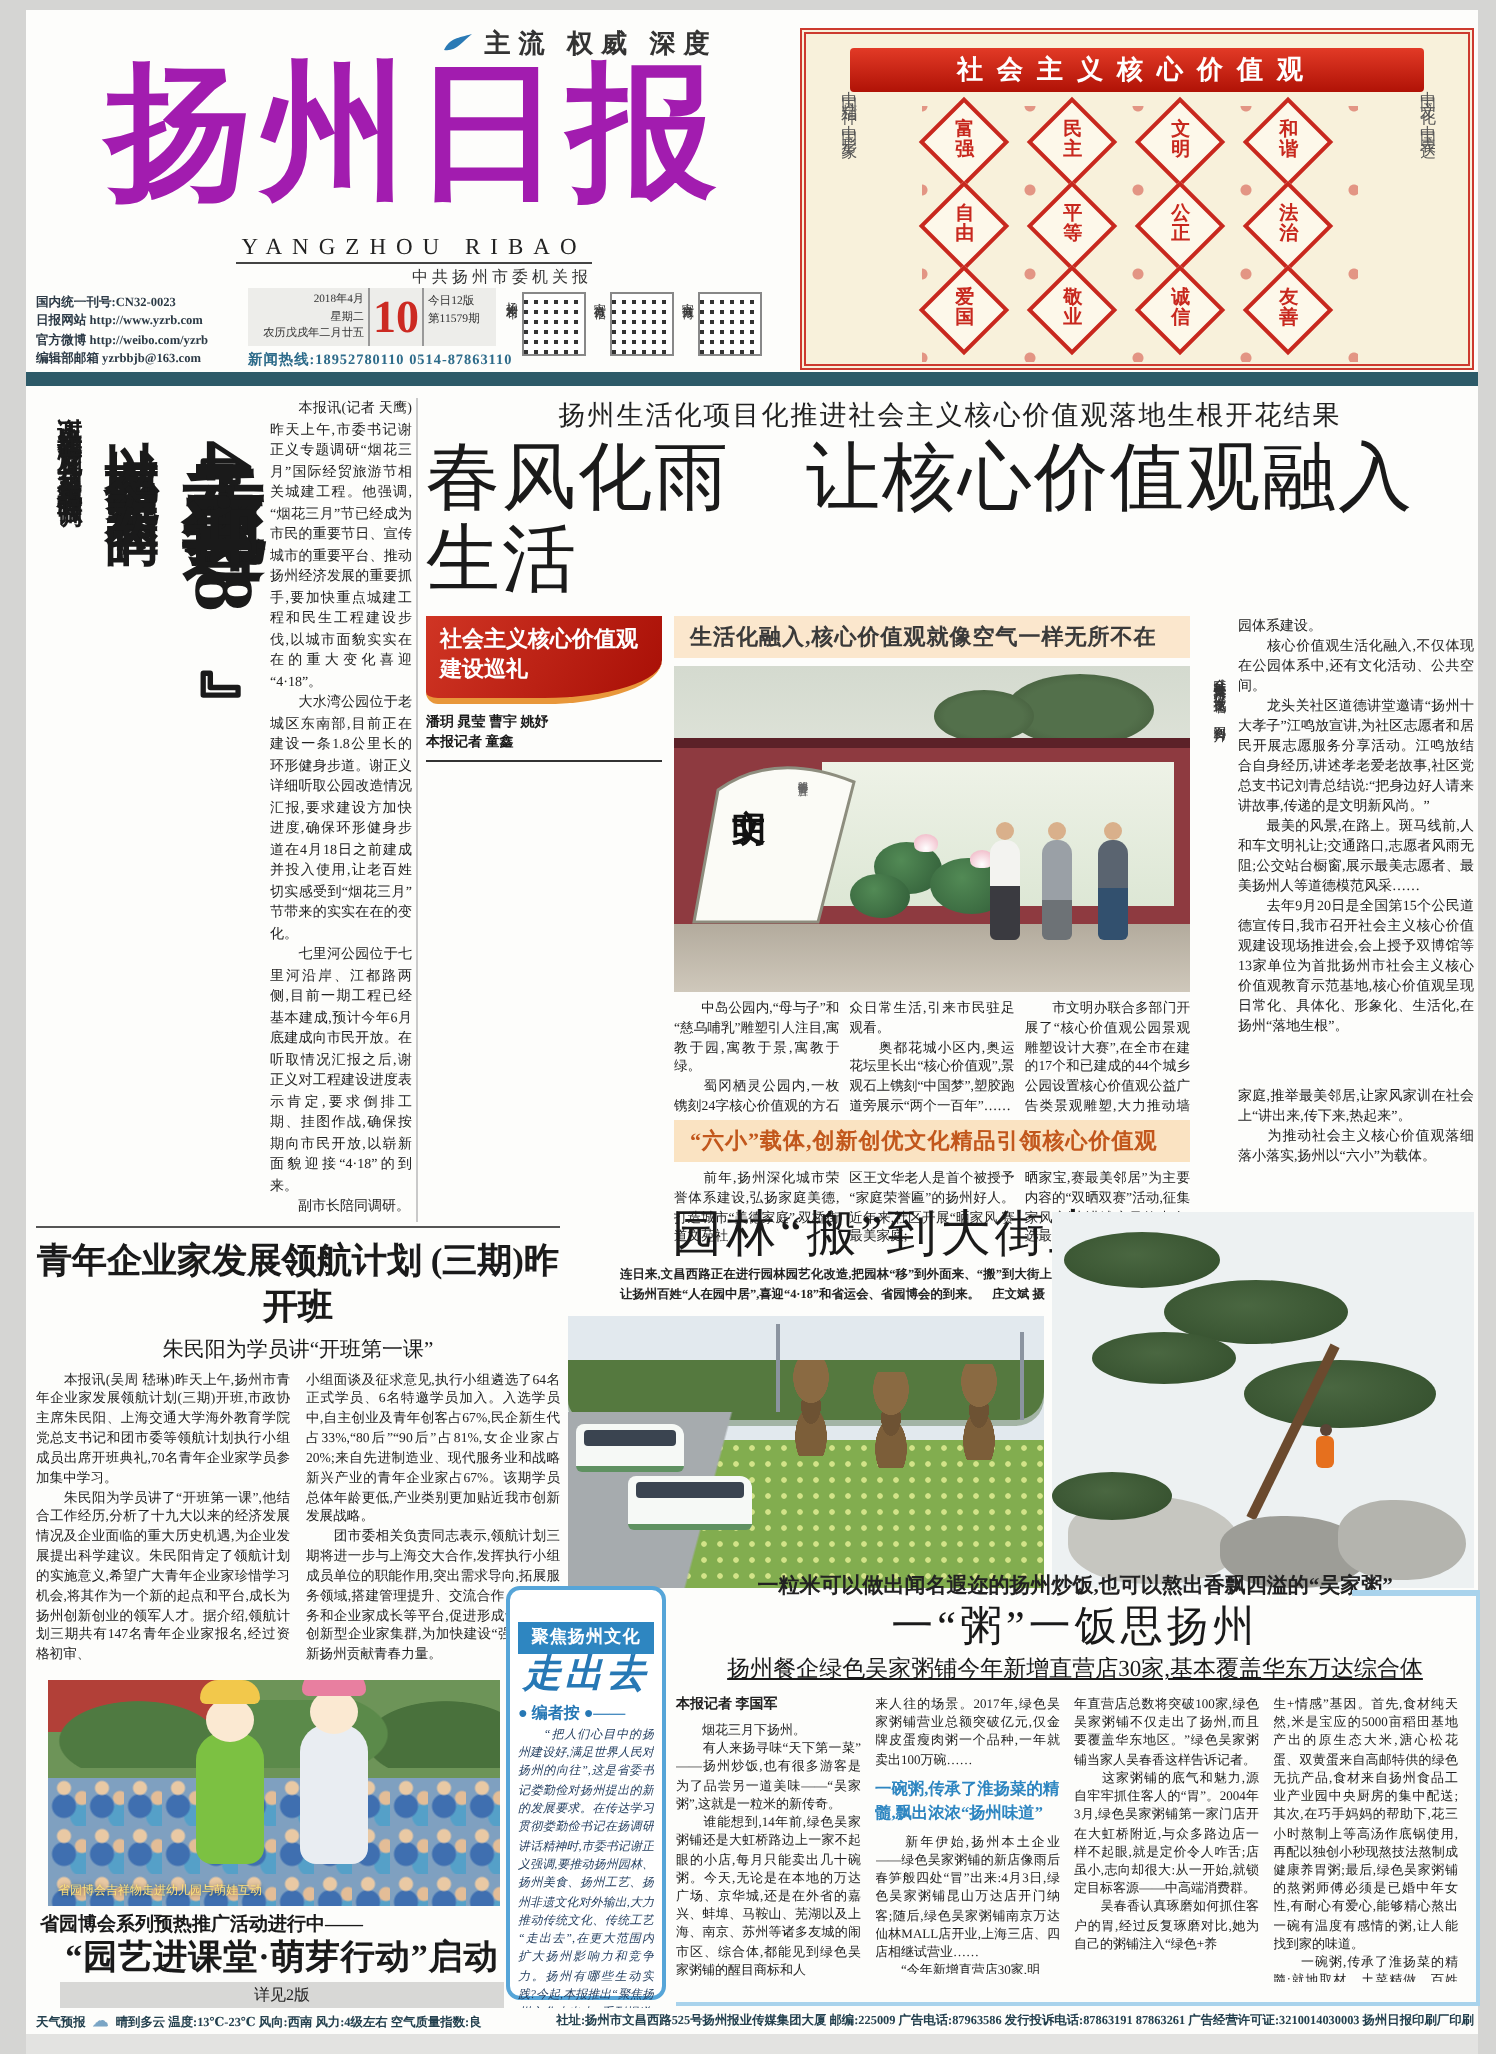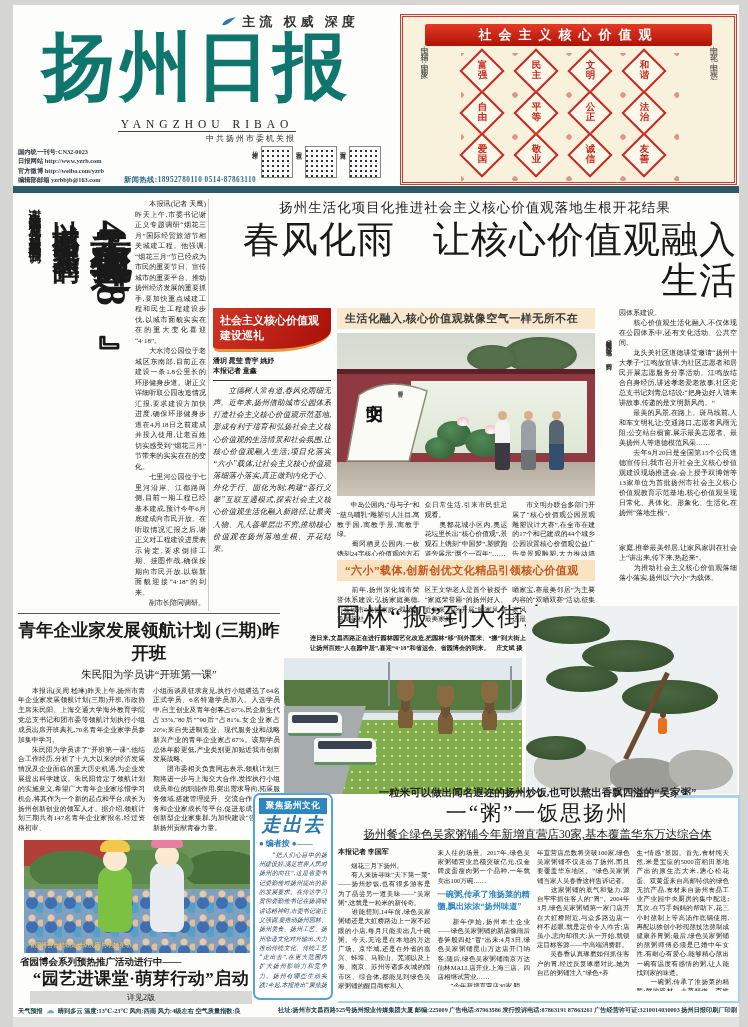--- a/index.html
+++ b/index.html
@@ -5,21 +5,21 @@
   html,body{margin:0;padding:0;background:#c9c9c9;}
   #page{position:relative;width:748px;height:1027px;background:#fdfdfb;overflow:hidden;
         font-family:"Liberation Serif","DejaVu Serif",serif;color:#1a1a1a;
         box-shadow:inset 13px 0 0 #d5d5d3, inset -9px 0 0 #d5d5d3, inset 0 5px 0 #d5d5d3, inset 0 -10px 0 #e3e3e1;}
   .abs{position:absolute;}
   .v{writing-mode:vertical-rl;}
   .jus{text-align:justify;white-space:pre-line;overflow:hidden;}
   
   .tagline{top:13px;left:180px;width:220px;text-align:center;font-size:13px;font-weight:bold;color:#333;letter-spacing:4px;}
   .bird{display:inline-block;vertical-align:-2px;margin-right:5px;}
-  .mast-title{top:28px;left:42px;width:330px;font-size:74px;line-height:1.08;font-weight:bold;color:#0f766e;letter-spacing:3px;}
+  .mast-title{top:28px;left:42px;width:330px;text-align:center;font-size:74px;line-height:1.08;font-weight:bold;color:#a21caf;letter-spacing:3px;}
   .pinyin{top:118px;left:118px;width:178px;text-align:center;font-size:11.5px;letter-spacing:5px;color:#222;border-bottom:1.5px solid #444;padding-bottom:1px;}
   .organ{top:133px;left:118px;width:178px;text-align:right;font-size:8px;letter-spacing:2px;color:#333;}
   .info-block{top:147px;left:18px;width:102px;font-size:6.3px;line-height:1.5;color:#2c3a46;font-weight:bold;}
   .date-block{top:144px;left:124px;width:124px;height:29px;background:#ededea;display:flex;align-items:stretch;}
   .db-l{width:58px;text-align:right;font-size:5.6px;line-height:1.55;color:#333;padding:2px 2px 0 0;}
   .db-m{width:26px;border-left:1px solid #999;border-right:1px solid #999;display:flex;align-items:center;justify-content:center;
         font-size:23px;color:#cc2a22;font-weight:bold;}
   .db-r{flex:1;font-size:5.8px;line-height:1.5;color:#333;padding:3px 0 0 2px;}
   .hotline{top:175px;left:124px;width:180px;font-size:7.2px;font-weight:bold;color:#2d6b8a;letter-spacing:.5px;}
   .qr-group{top:146px;left:252px;display:flex;gap:3px;}
@@ -44,21 +44,21 @@
   
   .lead{top:199px;left:18px;width:188px;height:412px;display:flex;gap:3px;}
   .lead-kicker{writing-mode:vertical-rl;font-size:12.5px;font-weight:bold;letter-spacing:2px;line-height:1.15;width:24px;}
   .lead-h-small{writing-mode:vertical-rl;font-size:27px;font-weight:600;line-height:1;width:34px;letter-spacing:4px;}
   .lead-h-big{writing-mode:vertical-rl;font-size:42px;font-weight:600;line-height:1;width:50px;letter-spacing:3px;}
   .lead-body{flex:1;font-size:7px;line-height:1.5;color:#222;}
   .vline{top:199px;left:208px;width:1px;height:412px;background:#c9c9c9;}
   
   .main{top:199px;left:213px;width:524px;height:412px;}
   .main-kicker{text-align:center;font-size:13.5px;letter-spacing:1px;color:#222;}
-  .main-headline{text-align:right;font-size:37px;font-weight:500;letter-spacing:1px;line-height:1.1;margin-top:3px;}
+  .main-headline{text-align:left;font-size:37px;font-weight:500;letter-spacing:1px;line-height:1.1;margin-top:3px;}
   .main-subhead{text-align:center;font-size:14px;margin-top:4px;color:#222;}
   .main-body{display:flex;gap:6px;margin-top:7px;height:322px;}
   .m-col1{width:118px;}
   .badge{background:linear-gradient(120deg,#d03524,#a80f06);color:#fff;font-size:11px;font-weight:bold;line-height:1.3;
       padding:5px 7px 7px;border-radius:0 0 50% 6px / 0 0 22px 6px;border-bottom:3px solid #e8973a;}
   .byline{font-size:7px;font-weight:bold;border-bottom:1px solid #333;padding:4px 0 3px;line-height:1.5;}
   .intro{font-size:7.5px;font-style:italic;line-height:1.62;color:#222;margin-top:4px;height:215px;}
   .m-mid{width:258px;}
   .sec-banner{background:#fbe7cd;font-size:11px;font-weight:bold;color:#3a3a3a;padding:3px 8px;letter-spacing:.5px;}
   .sec-banner.orange{background:#fae3c2;color:#c2571c;margin-top:4px;}
@@ -128,21 +128,21 @@
   .masc::before{content:"";position:absolute;left:50%;transform:translateX(-50%);top:-17px;width:24px;height:22px;border-radius:50%;background:#fbe9d2;}
   .masc.m1{left:74px;top:26px;width:34px;height:66px;background:#7cc142;}
   .masc.m1::after{content:"";position:absolute;left:50%;transform:translateX(-50%);top:-26px;width:30px;height:12px;border-radius:12px 12px 4px 4px;background:#f2c84b;}
   .masc.m2{left:126px;top:22px;width:34px;height:70px;background:#e9edf2;}
   .masc.m2::after{content:"";position:absolute;left:50%;transform:translateX(-50%);top:-27px;width:32px;height:13px;border-radius:12px 12px 4px 4px;background:#e87fa0;}
   .mz-cap{position:absolute;left:5px;bottom:3px;font-size:6px;color:#ffe27a;text-shadow:0 0 2px rgba(0,0,0,.6);}
   .expo-kicker{top:956px;left:20px;width:242px;font-size:9.5px;font-weight:bold;}
   .expo-headline{top:967px;left:18px;width:246px;text-align:center;font-size:17px;font-weight:600;letter-spacing:.5px;}
   .expo-more{top:991px;left:30px;width:222px;background:#d8d8d6;text-align:center;font-size:8px;padding:1px 0;color:#222;}
   
-  .focus{top:793px;left:253px;width:80px;height:207px;border:2px solid #56a5d8;border-radius:7px;box-sizing:border-box;padding:3px 4px;background:#fff;}
+  .focus{top:793px;left:253px;width:80px;height:207px;border:2px solid #56a5d8;border-radius:7px;box-sizing:border-box;padding:16px 4px;background:#fff;}
   .f-label{background:#2e86c1;color:#fff;font-size:8.6px;font-weight:bold;text-align:center;padding:2px 0;letter-spacing:.5px;}
   .f-title{color:#2778b5;font-size:19px;font-weight:bold;font-style:italic;text-align:center;line-height:1.15;letter-spacing:2px;}
   .f-note-head{color:#2778b5;font-size:8px;font-weight:bold;margin:2px 0;white-space:nowrap;}
   .f-text{font-size:6px;font-style:italic;line-height:1.55;color:#1e3a5c;height:140px;}
   
   .porridge{top:786px;left:338px;width:399px;height:214px;}
   .pf{position:absolute;background:#a9d3ec;}
   .po-kicker{text-align:center;font-size:10.5px;font-weight:bold;color:#222;}
   .po-headline{text-align:center;font-size:21px;font-weight:500;letter-spacing:2px;line-height:1.05;margin-top:2px;}
   .po-subhead{text-align:center;font-size:11.5px;margin-top:3px;text-decoration:underline;}
@@ -168,20 +168,32 @@
   <div class="abs pinyin">YANGZHOU RIBAO</div>
   <div class="abs organ">中共扬州市委机关报</div>
 
   <div class="abs info-block">
     <div>国内统一刊号:CN32-0023</div>
     <div>日报网站 http://www.yzrb.com</div>
     <div>官方微博 http://weibo.com/yzrb</div>
     <div>编辑部邮箱 yzrbbjb@163.com</div>
   </div>
 
+  <div class="abs date-block">
+    <div class="db-l">
+      <div>2018年4月</div>
+      <div>星期二</div>
+      <div>农历戊戌年二月廿五</div>
+    </div>
+    <div class="db-m">10</div>
+    <div class="db-r">
+      <div>今日12版</div>
+      <div>第11579期</div>
+    </div>
+  </div>
   <div class="abs hotline">新闻热线:18952780110 0514-87863110</div>
 
   <div class="abs qr-group">
     <div class="qr-label">扬州发布</div>
     <div class="qr"></div>
     <div class="qr-label">官方微信</div>
     <div class="qr"></div>
     <div class="qr-label">官方微博</div>
     <div class="qr"></div>
   </div>
@@ -249,21 +261,20 @@
     <div class="main-body">
       <div class="m-col1">
         <div class="badge">
           <div>社会主义核心价值观</div>
           <div>建设巡礼</div>
         </div>
         <div class="byline">
           <div>潘玥 晁莹 曹宇 姚妤</div>
           <div>本报记者 童鑫</div>
         </div>
-        <div class="intro jus">　　立德树人常有道,春风化雨细无声。近年来,扬州借助城市公园体系打造社会主义核心价值观示范基地,形成有利于培育和弘扬社会主义核心价值观的生活情景和社会氛围,让核心价值观融入生活;项目化落实“六小”载体,让社会主义核心价值观落细落小落实,真正做到内化于心、外化于行、固化为制;构建“善行义举”互联互通模式,探索社会主义核心价值观生活化融入新路径,让最美人物、凡人善举层出不穷,推动核心价值观在扬州落地生根、开花结果。</div>
       </div>
       <div class="m-mid">
         <div class="sec-banner">生活化融入,核心价值观就像空气一样无所不在</div>
         <div class="photo1">
           <div class="p1-sky"></div>
           <div class="p1-tree" style="right:18px;top:4px;width:74px;height:36px;"></div>
           <div class="p1-tree" style="right:78px;top:12px;width:50px;height:26px;"></div>
           <div class="p1-wall"></div>
           <div class="p1-mural"></div>
           <div class="p1-leaf" style="left:100px;top:88px;width:34px;height:26px;"></div>

